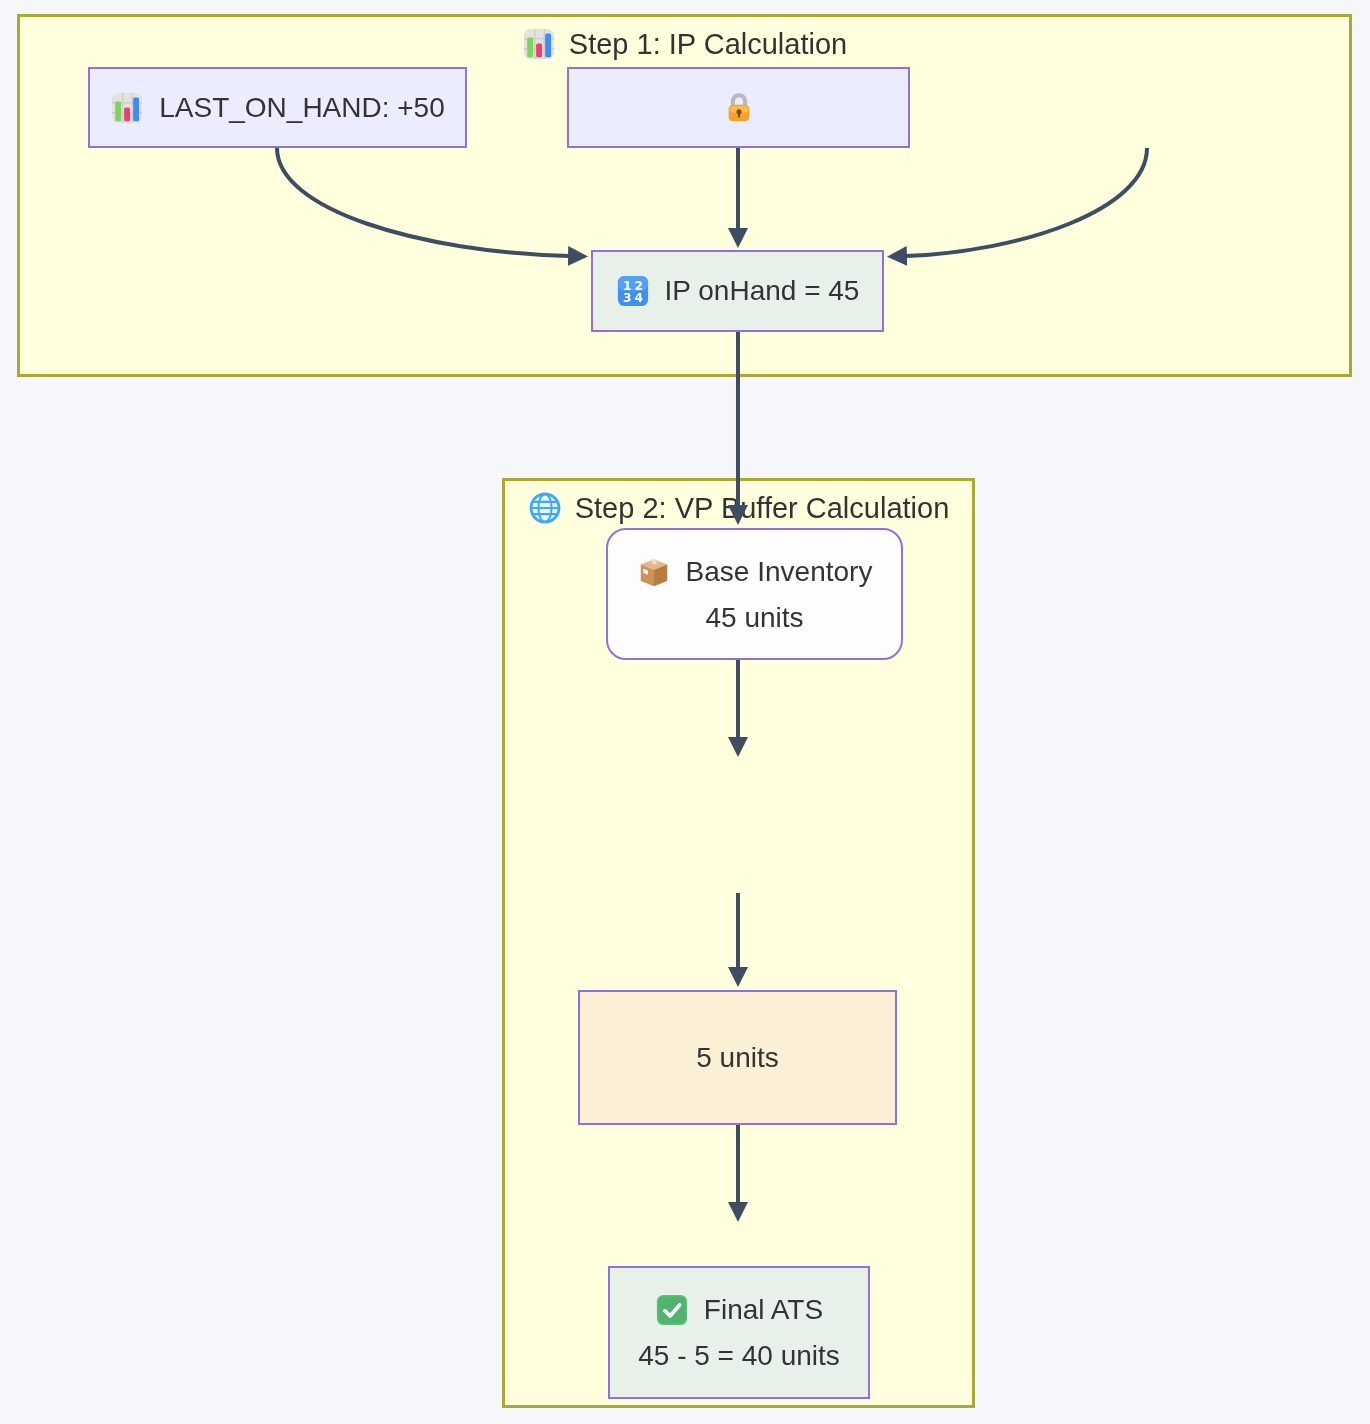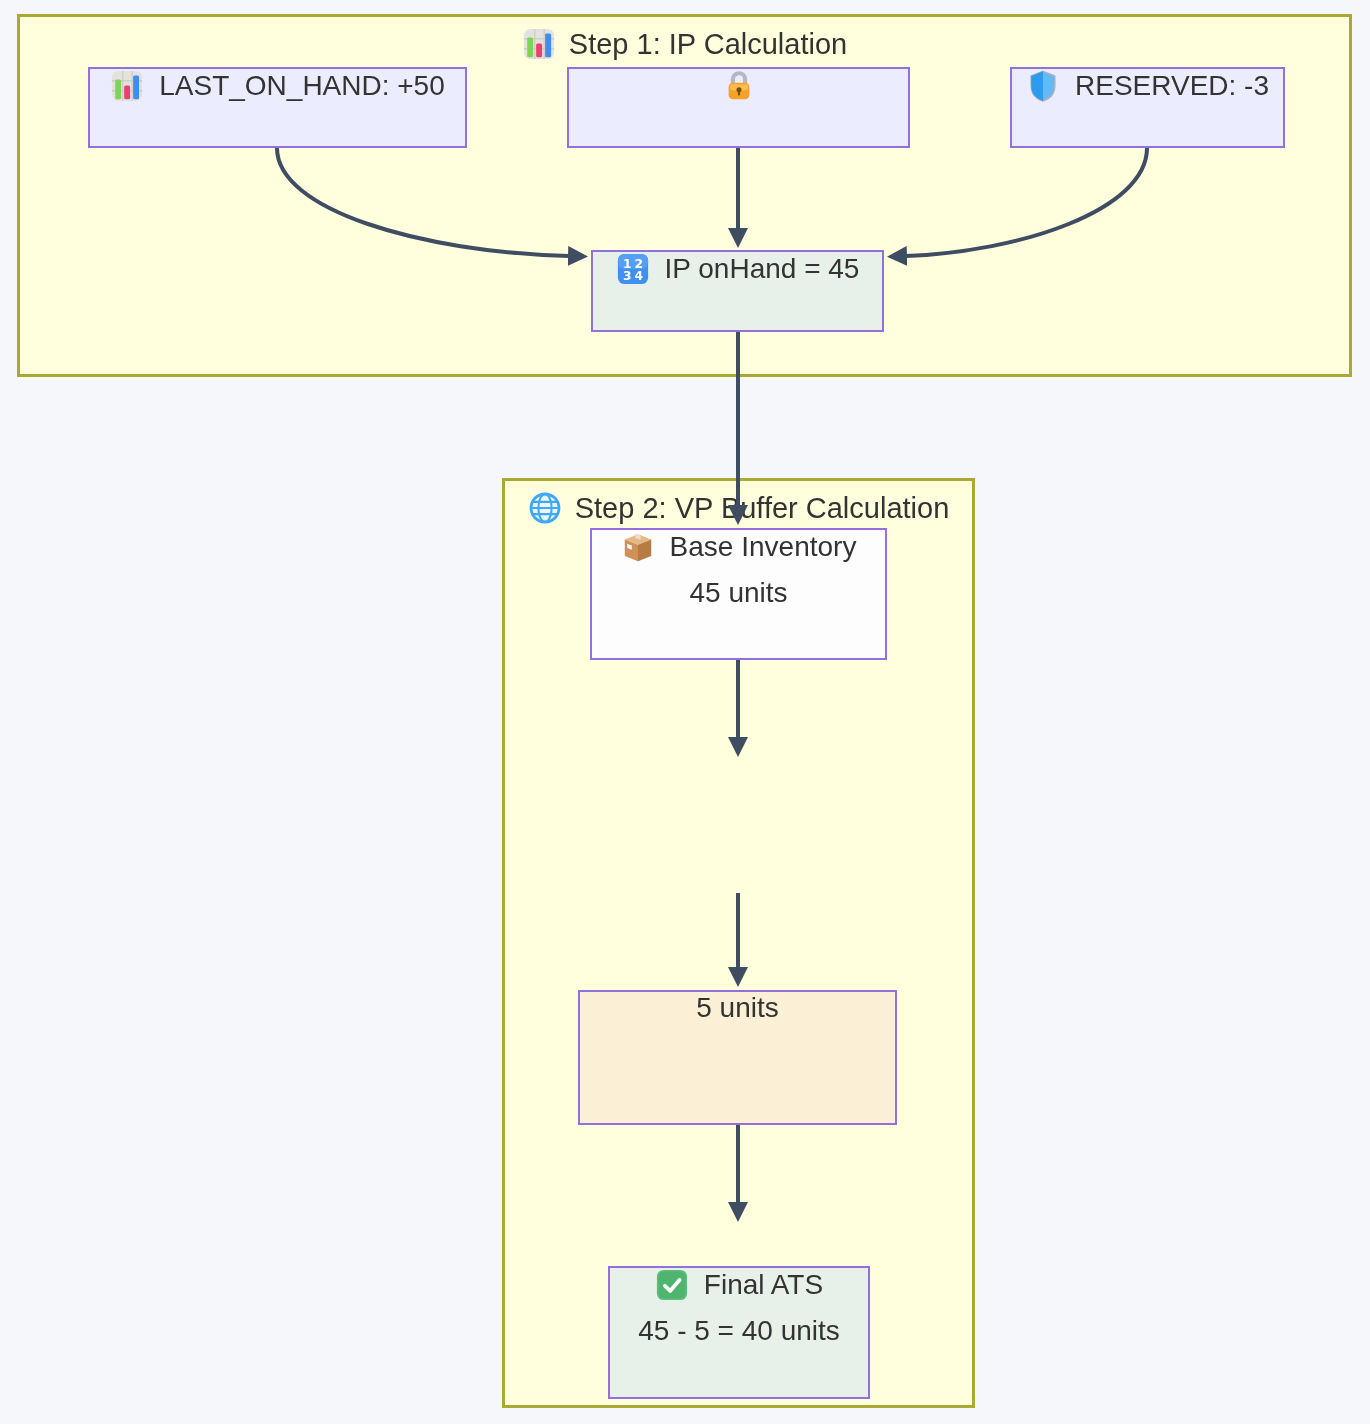--- a/index.html
+++ b/index.html
@@ -45,35 +45,35 @@
   }
   .edge { stroke: var(--edge-color); stroke-width: 4px; fill: none; }
   .arrowhead { fill: var(--edge-color); }
 
   
   .node {
     position: absolute;
     background: var(--node-fill-default);
     border: 2px solid var(--node-border);
     display: flex; flex-direction: column;
-    align-items: center;
+    justify-content: center; align-items: center;
     gap: 13px;
     font-size: 28px; white-space: nowrap;
     z-index: 3;
   }
   .node-row { display: flex; align-items: center; gap: 15px; }
   .fill-green  { background: var(--node-fill-green); }
   .fill-orange { background: var(--node-fill-orange); }
   .fill-white  { background: var(--node-fill-white); }
 
   #node-last-on-hand   { left: 88px;   top: 67px;   width: 379px; height: 81px; }
   #node-soft-reserve   { left: 567px;  top: 67px;   width: 343px; height: 81px; }
   #node-reserved       { left: 1010px; top: 67px;   width: 275px; height: 81px; }
   #node-ip-onhand      { left: 591px;  top: 250px;  width: 293px; height: 82px; }
-  #node-base-inventory { left: 590px;  top: 528px;  width: 297px; height: 132px; }
+  #node-base-inventory { left: 606px;  top: 528px;  width: 297px; height: 132px; border-radius: 20px; }
   #node-buffer-strategy{ left: 586px;  top: 760px;  width: 304px; height: 133px; }
   #node-round-up       { left: 578px;  top: 990px;  width: 319px; height: 135px; }
   #node-final-ats      { left: 608px;  top: 1225px; width: 262px; height: 133px; margin-top: 41px; }
 
   .icon { width: 34px; height: 34px; flex: 0 0 auto; }
   .icon-num { font-family: "DejaVu Sans", sans-serif; font-weight: bold; }
 </style>
 </head>
 <body>
 
@@ -136,29 +136,20 @@
       <svg class="icon" viewBox="0 0 36 36">
         <path d="M11.5 17 v-6 a6.5 6.5 0 0 1 13 0 v6" fill="none" stroke="#B7B7C3" stroke-width="4.4" stroke-linecap="round"></path>
         <rect x="7" y="14.5" width="22" height="17.5" rx="4.5" fill="#F7A128"></rect>
         <rect x="8.3" y="15.8" width="19.4" height="7" rx="3.5" fill="#FBBC4D"></rect>
         <circle cx="18" cy="22" r="2.7" fill="#7A4E0E"></circle>
         <rect x="16.9" y="23" width="2.2" height="5.2" rx="1.1" fill="#7A4E0E"></rect>
       </svg>
     </div>
   </div>
 
-  <div class="node" id="node-reserved">
-    <div class="node-row">
-      <svg class="icon" viewBox="0 0 36 36">
-        <path d="M18 2.5 L30.5 7.5 V17.5 C30.5 26.5 25 31.6 18 33.8 C11 31.6 5.5 26.5 5.5 17.5 V7.5 Z" fill="#62BBF7" stroke="#ACB1B9" stroke-width="1.6"></path>
-        <path d="M18 2.5 L5.5 7.5 V17.5 C5.5 26.5 11 31.6 18 33.8 Z" fill="#2E9CEE"></path>
-      </svg>
-      <span>RESERVED: -3</span>
-    </div>
-  </div>
 
   <div class="node fill-green" id="node-ip-onhand">
     <div class="node-row">
       <svg class="icon" viewBox="0 0 36 36">
         <rect x="2" y="2" width="32" height="32" rx="7" fill="#4090F0"></rect>
         <rect x="2" y="2" width="32" height="16" rx="7" fill="#55A0F4"></rect>
         <text class="icon-num" x="12" y="16.5" font-size="13" fill="#fff" text-anchor="middle">1</text>
         <text class="icon-num" x="24" y="16.5" font-size="13" fill="#fff" text-anchor="middle">2</text>
         <text class="icon-num" x="12" y="30" font-size="13" fill="#fff" text-anchor="middle">3</text>
         <text class="icon-num" x="24" y="30" font-size="13" fill="#fff" text-anchor="middle">4</text>

